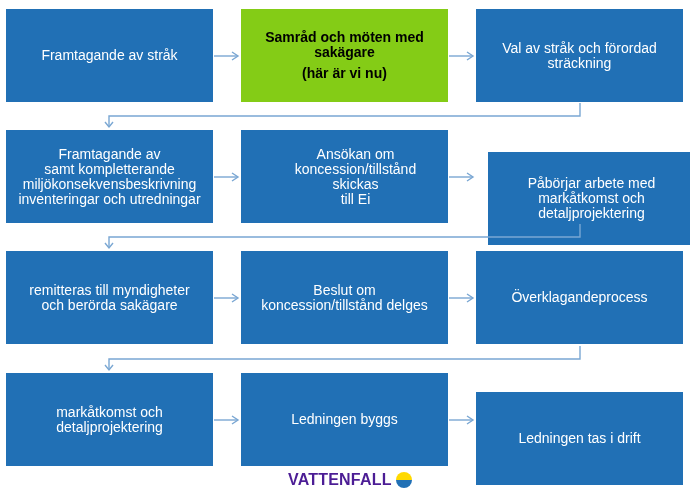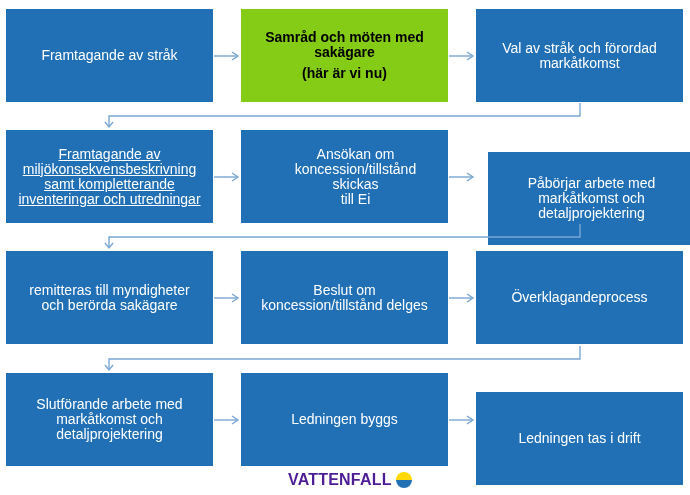--- a/index.html
+++ b/index.html
@@ -29,29 +29,29 @@
 <div class="box current" style="left:241px;top:9px;">
   <div class="lines">
     <span>Samråd och möten med</span>
     <span>sakägare</span>
   </div>
   <div class="sub">(här är vi nu)</div>
 </div>
 <div class="box" style="left:476px;top:9px;">
   <div class="lines">
     <span>Val av stråk och förordad</span>
-    <span>markåtkomst</span>
+    <span>sträckning</span>
   </div>
 </div>
 
-<div class="box" style="left:6px;top:130px;text-decoration:underline;">
+<div class="box" style="left:6px;top:130px;">
   <div class="lines">
     <span>Framtagande av</span>
+    <span>samt kompletterande</span>
     <span>miljökonsekvensbeskrivning</span>
-    <span>samt kompletterande</span>
     <span>inventeringar och utredningar</span>
   </div>
 </div>
 <div class="box" style="left:241px;top:130px;padding-left:30px;">
   <div class="lines">
     <span>Ansökan om</span>
     <span>koncession/tillstånd skickas</span>
     <span>till Ei</span>
   </div>
 </div>
@@ -76,21 +76,20 @@
   </div>
 </div>
 <div class="box" style="left:476px;top:251px;">
   <div class="lines">
     <span>Överklagandeprocess</span>
   </div>
 </div>
 
 <div class="box" style="left:6px;top:373px;">
   <div class="lines">
-    <span>Slutförande arbete med</span>
     <span>markåtkomst och</span>
     <span>detaljprojektering</span>
   </div>
 </div>
 <div class="box" style="left:241px;top:373px;">
   <div class="lines">
     <span>Ledningen byggs</span>
   </div>
 </div>
 <div class="box" style="left:476px;top:373px;margin-top:19px;">

